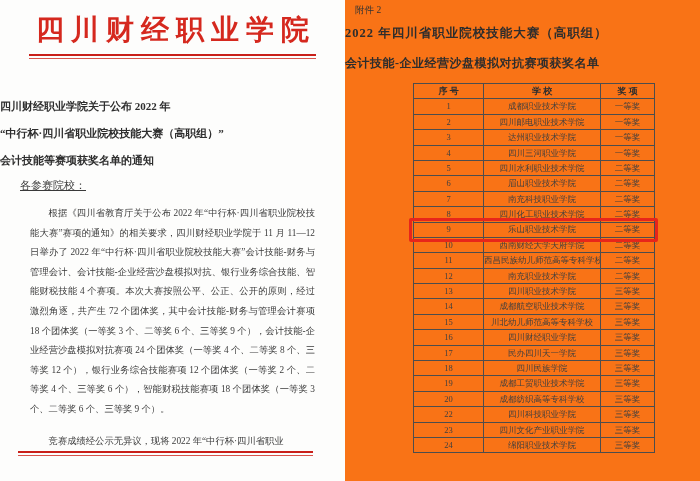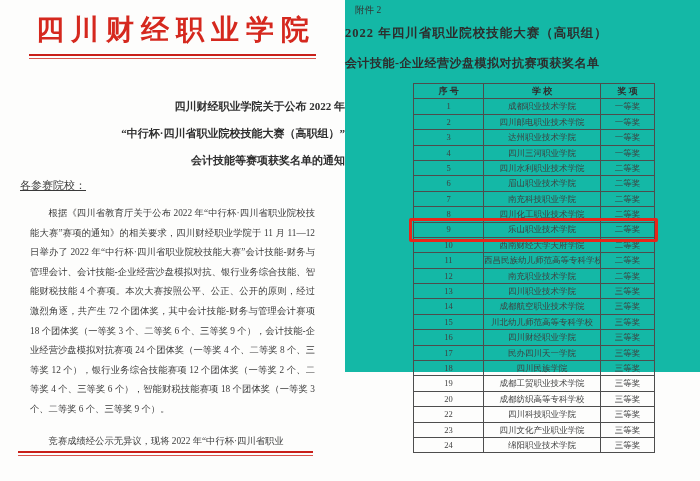--- a/index.html
+++ b/index.html
@@ -10,34 +10,34 @@
   
   #left-page{position:absolute;left:0;top:0;width:345px;height:481px;background:#fdfdfc;}
   .letterhead{
     margin-top:13px;text-align:center;font-size:28px;font-weight:bold;
     color:#d5281e;letter-spacing:7px;text-indent:7px;line-height:34px;white-space:nowrap;
   }
   .red-double-line{
     margin:7px auto 0 auto;width:287px;height:2px;
     border-top:2px solid #c9201a;border-bottom:1px solid #d8554d;
   }
-  .doc-title{margin-top:34px;text-align:right;font-weight:bold;font-size:11px;color:#2e2e2e;}
+  .doc-title{margin-top:34px;text-align:left;font-weight:bold;font-size:11px;color:#2e2e2e;}
   .doc-title div{line-height:27px;white-space:nowrap;}
   .salutation{margin:4px 0 0 20px;font-size:11px;line-height:14px;color:#3a3a3a;text-decoration:underline;}
   .body-text{
     margin:3px 18px 0 18px;font-size:9.3px;line-height:19.6px;
     text-align:justify;color:#3a3a3a;
   }
   .body-text p{margin:12px;text-indent:2em;}
   .bottom-red-line{
     position:absolute;left:18px;top:451px;width:295px;height:2px;
     border-top:2px solid #c9201a;border-bottom:1px solid #d8554d;
   }
   
-  #right-page{position:absolute;left:345px;top:0;width:355px;height:372px;background:#14b8a6;}
+  #right-page{position:absolute;left:345px;top:0;width:355px;height:481px;background:#f97316;}
   .attach-label{position:absolute;left:10px;top:4px;font-size:9.5px;color:#333;}
   .r-title1{margin-top:25px;font-size:12.5px;font-weight:bold;letter-spacing:1px;color:#2d2d2d;white-space:nowrap;}
   .r-title2{margin-top:13px;font-size:12px;font-weight:bold;letter-spacing:0.5px;color:#2d2d2d;white-space:nowrap;}
   table.award{
     position:absolute;left:68px;top:83px;width:241px;
     border-collapse:collapse;table-layout:fixed;font-size:8.5px;color:#3f3f3f;
   }
   table.award th,table.award td{
     border:1px solid #4d4d4d;text-align:center;vertical-align:middle;
     height:14.4px;padding:0;line-height:1;overflow:hidden;white-space:nowrap;

